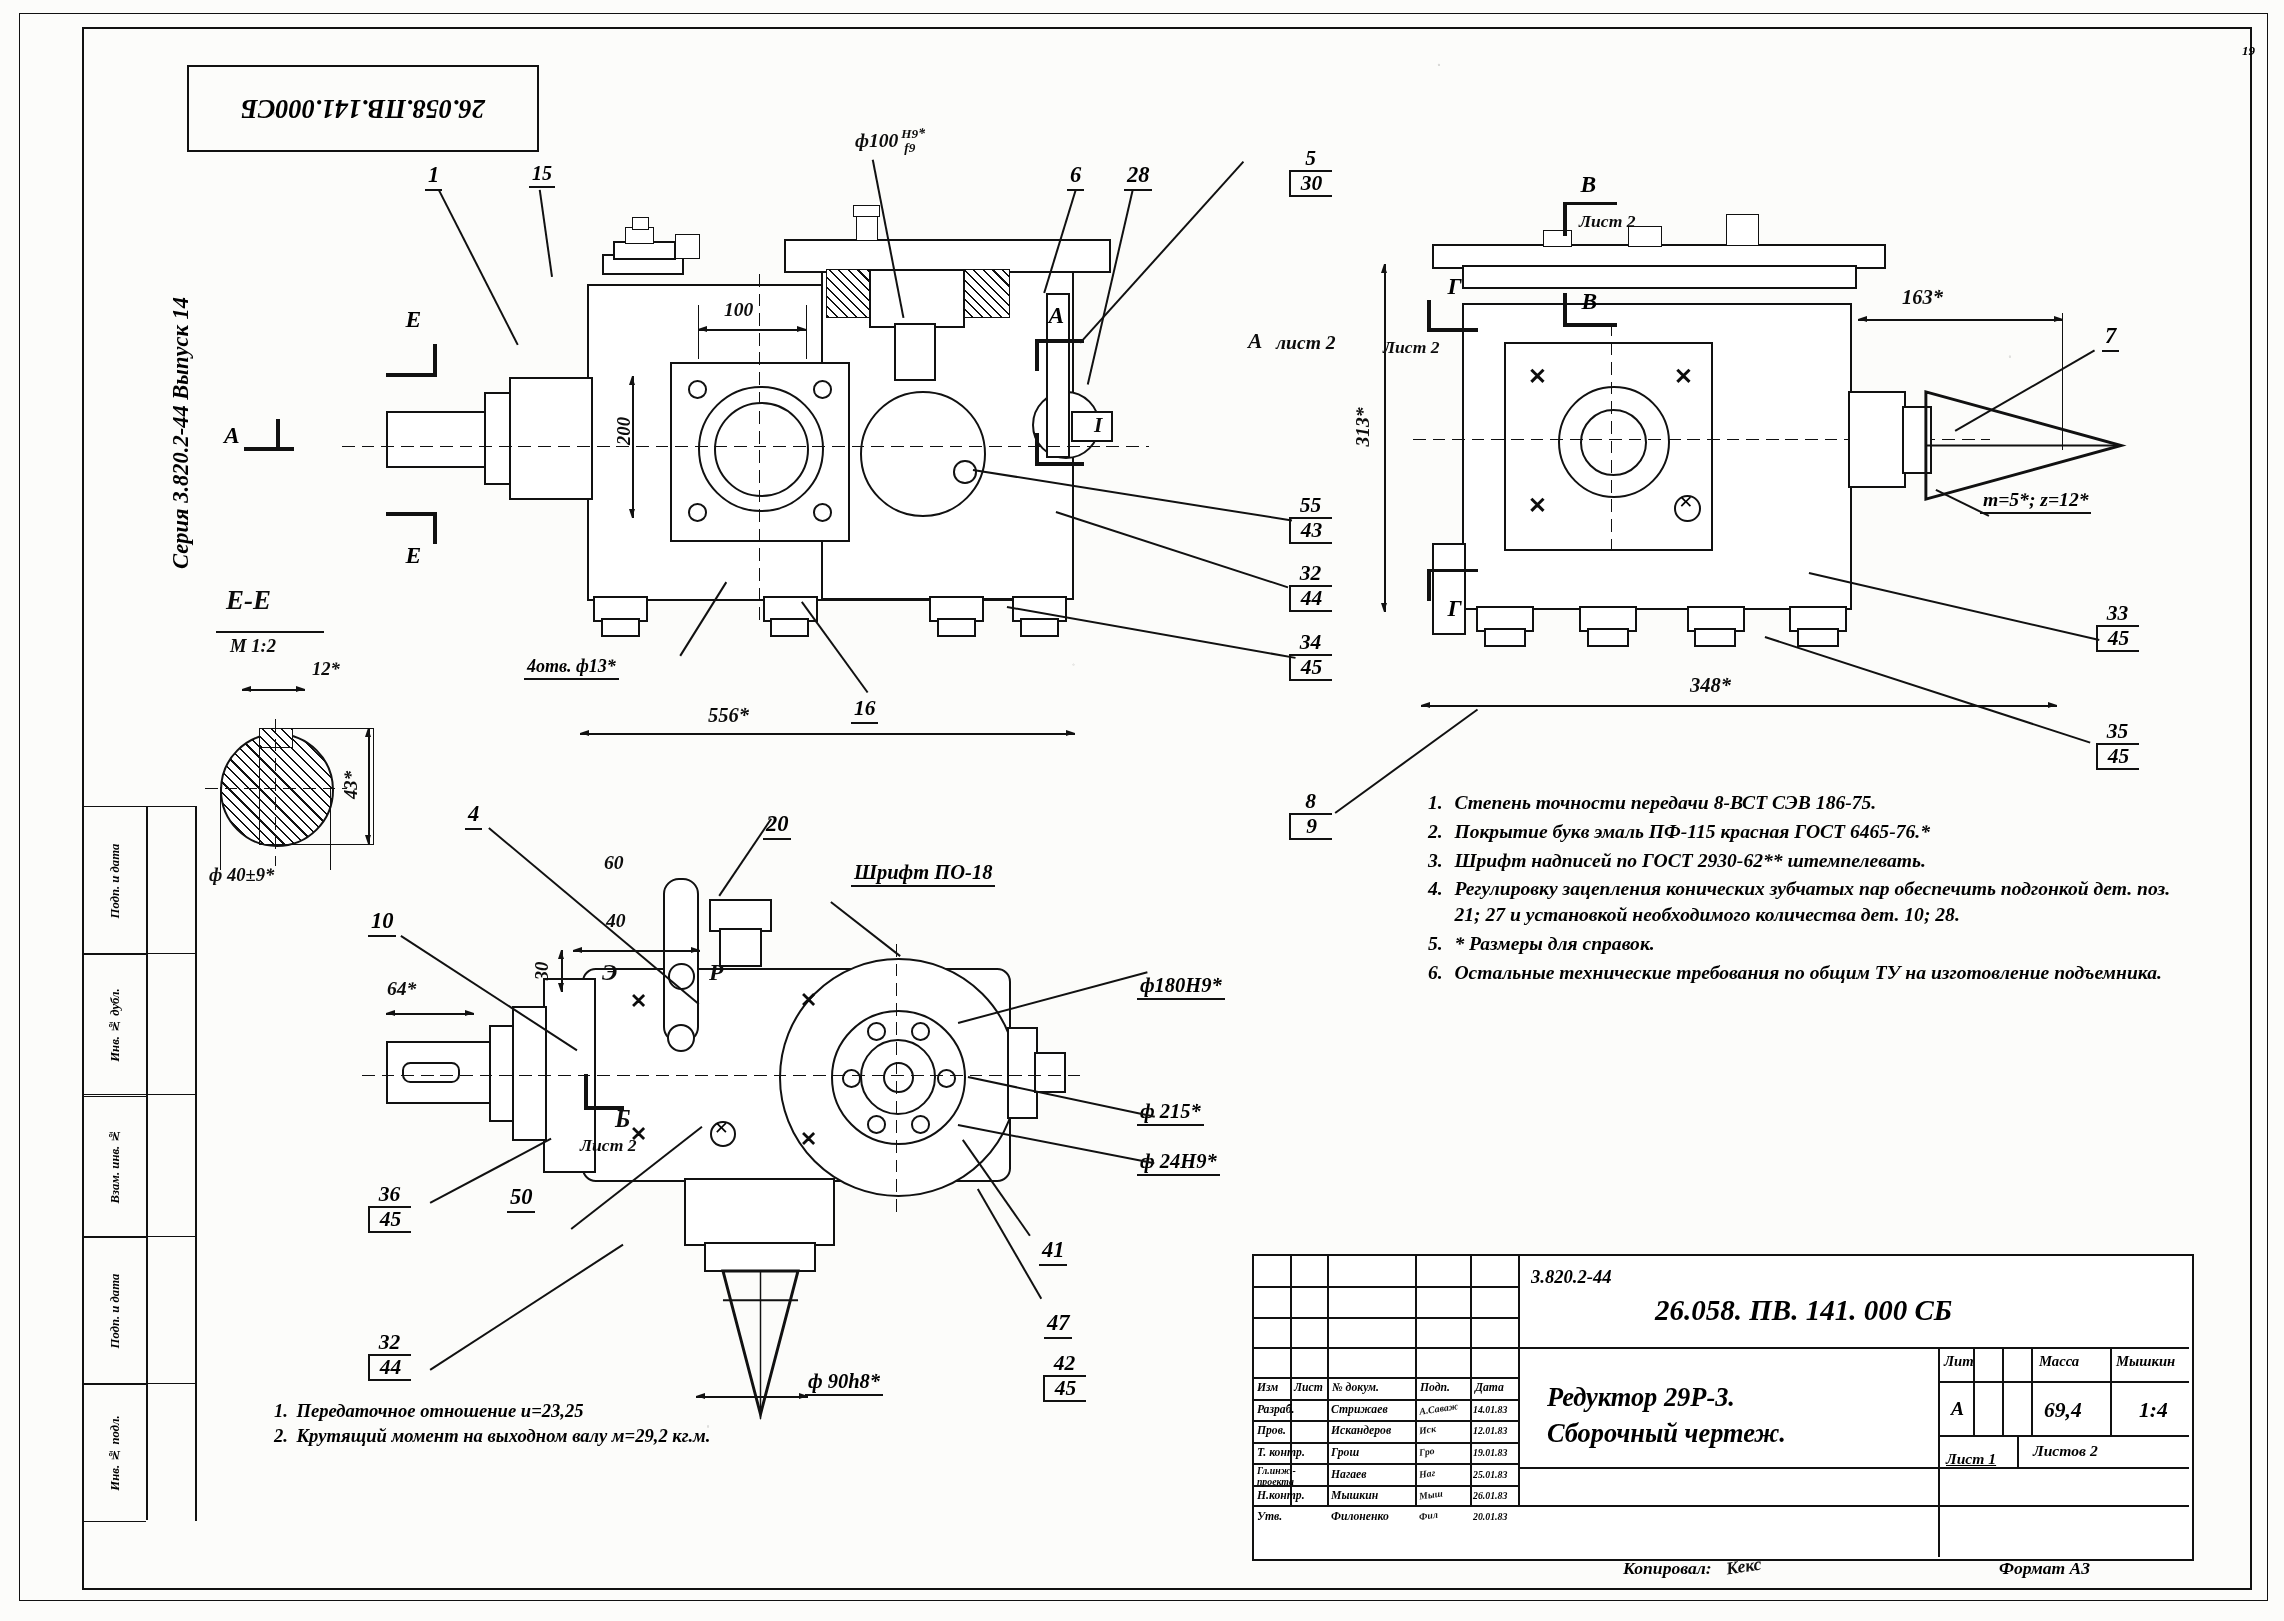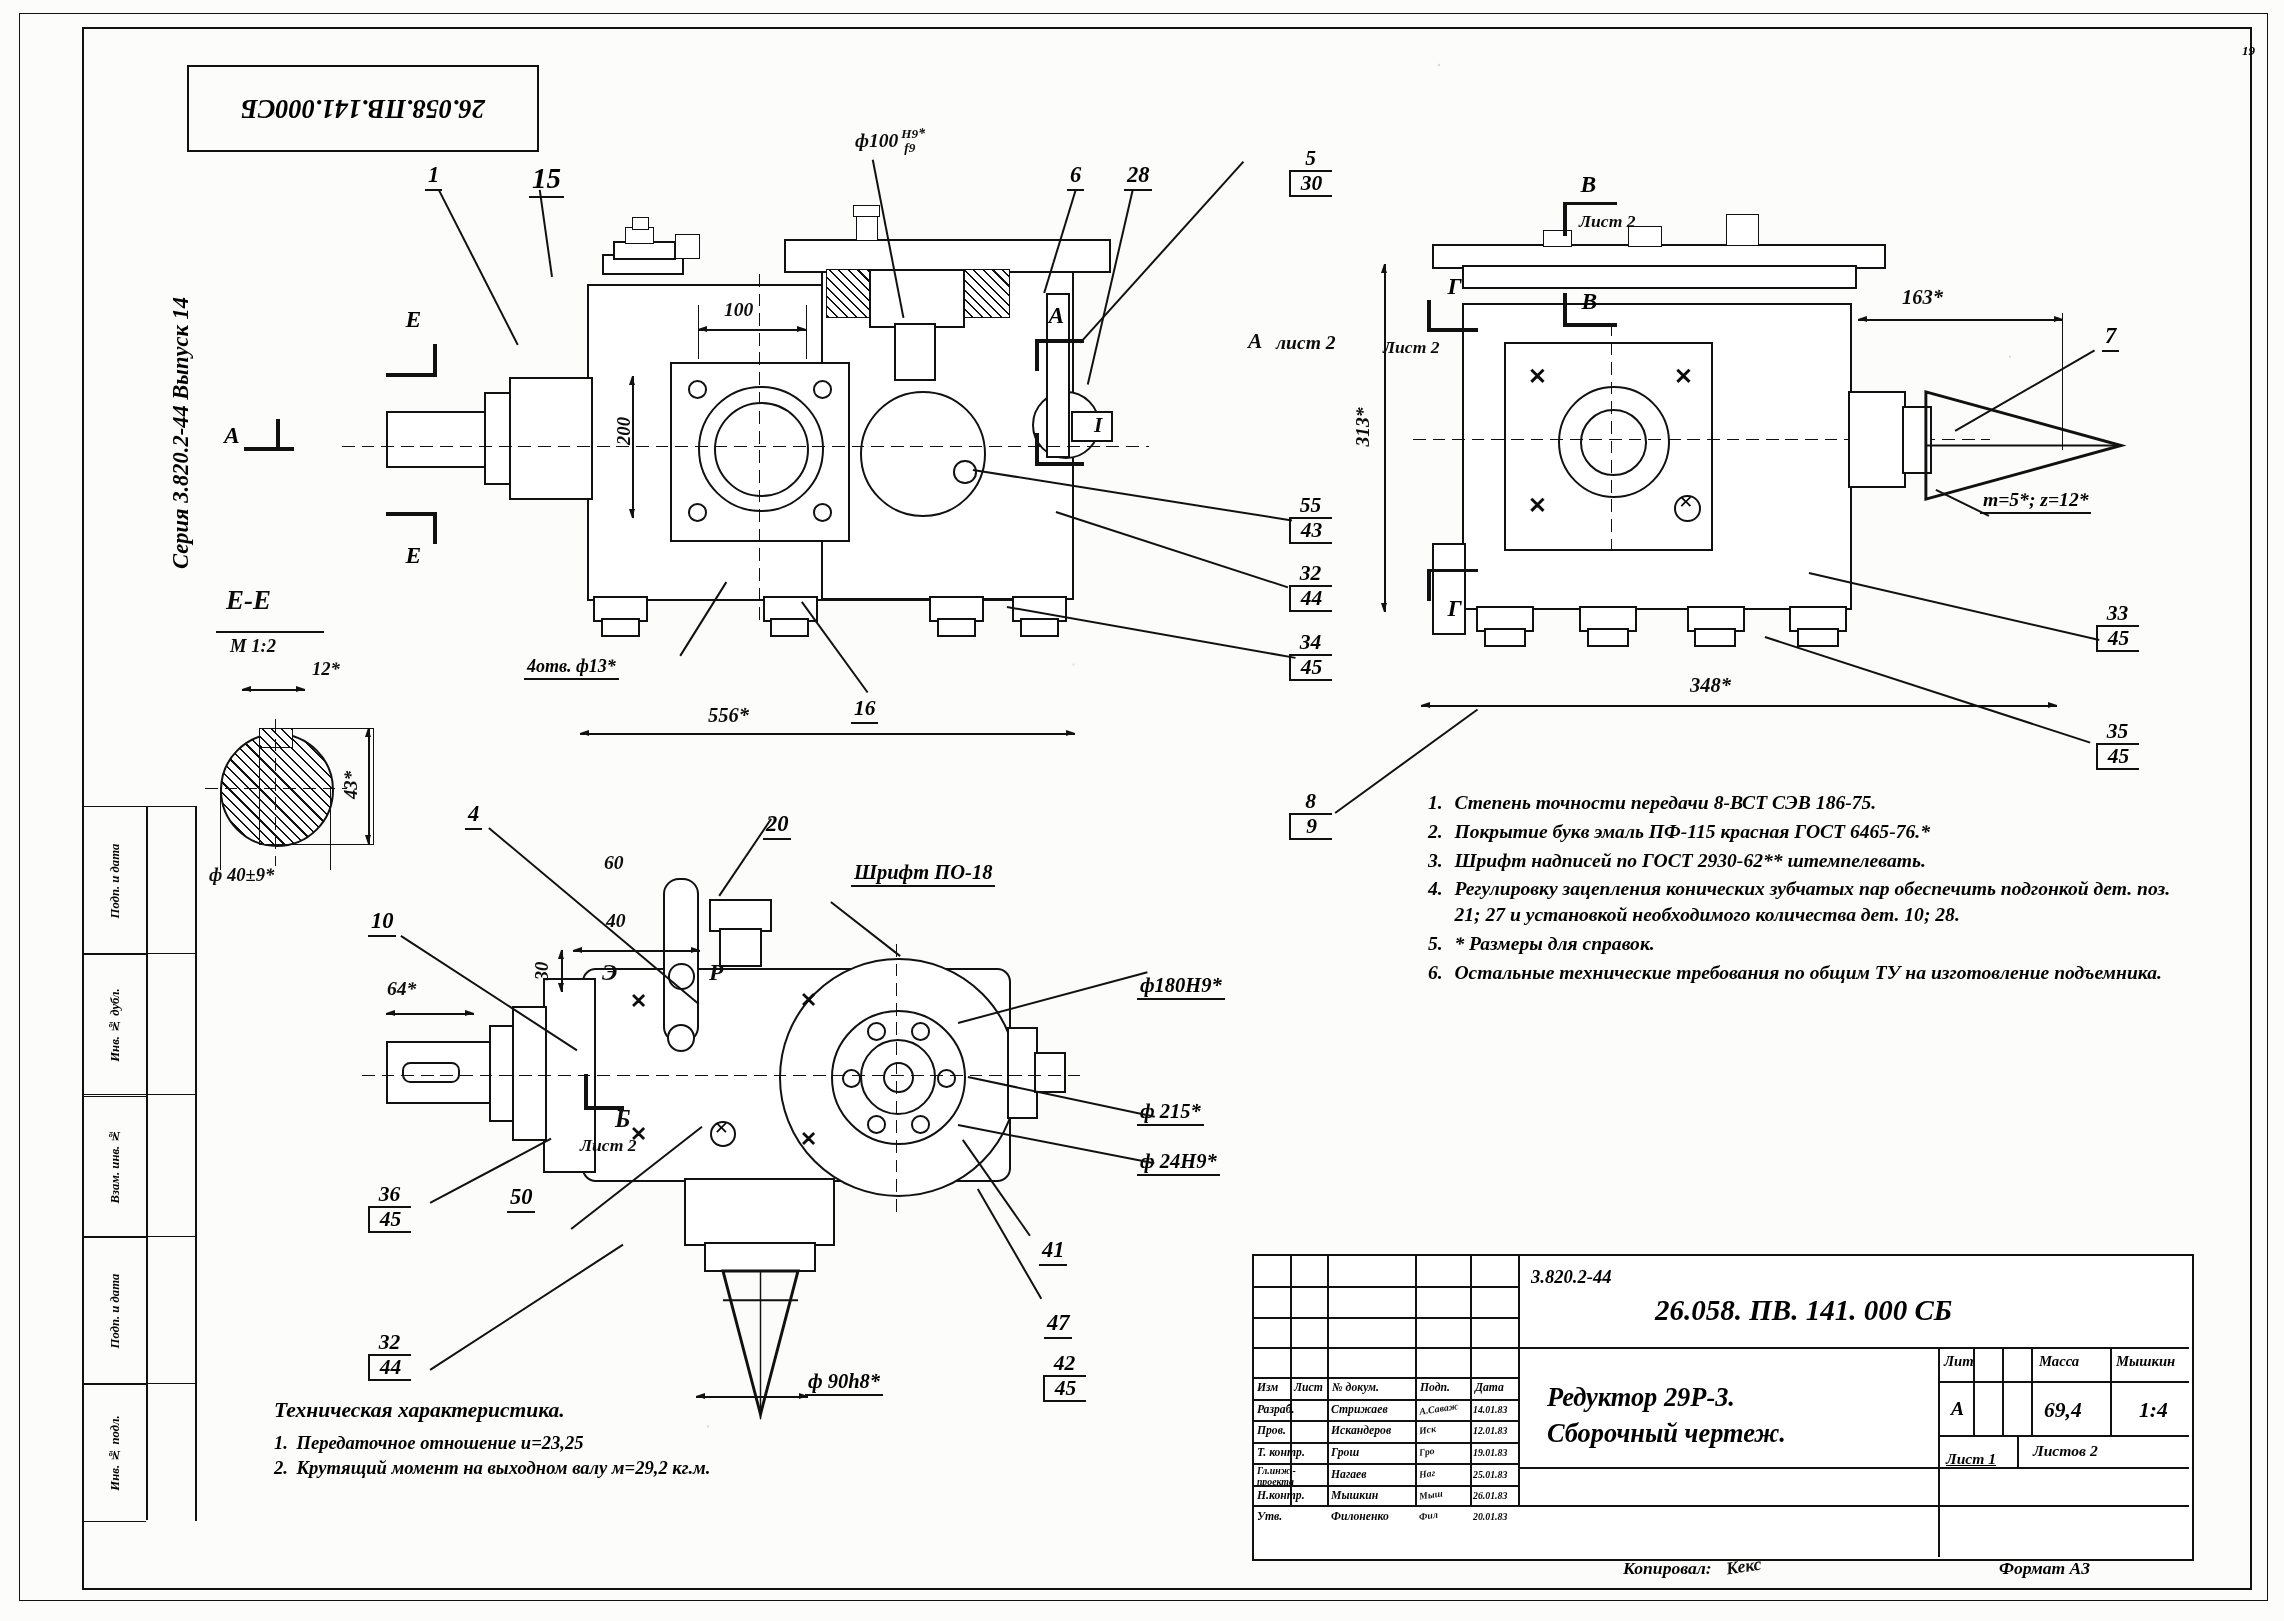--- a/index.html
+++ b/index.html
@@ -273,21 +273,21 @@
     <span style="display:inline-block;vertical-align:middle;">ф100</span><span style="display:inline-block;vertical-align:middle;text-align:center;font-size:13.2px;line-height:1.05;margin-left:2.9px;">
       <span style="display:block;">H9</span>
       <span style="display:block;">f9</span>
     </span><span style="vertical-align:super;font-size:13.7px;">*</span>
   </div>
   <div class="ll" style="left:873px;top:159px;width:161px;transform:rotate(79deg);"></div>
 
   <div class="leader" style="left:425px;top:162px;font-size:22.5px;">1</div>
   <div class="ll" style="left:439px;top:189px;width:174px;transform:rotate(63deg);"></div>
 
-  <div class="leader" style="left:529px;top:162px;font-size:29px;">15</div>
+  <div class="leader" style="left:529px;top:162px;font-size:20px;">15</div>
   <div class="ll" style="left:540px;top:189px;width:88px;transform:rotate(82deg);"></div>
 
   <div class="leader" style="left:1067px;top:162px;font-size:22.5px;">6</div>
   <div class="ll" style="left:1076px;top:189px;width:108px;transform:rotate(107deg);"></div>
 
   <div class="leader" style="left:1124px;top:162px;font-size:22.5px;">28</div>
   <div class="ll" style="left:1133px;top:189px;width:200px;transform:rotate(103deg);"></div>
 
   <div class="callout" style="left:1289px;top:147px;">
     <div class="top">5</div>
@@ -566,21 +566,20 @@
         <span class="txt">* Размеры для справок.</span>
         </li>
       <li>
         <span class="num">6.</span>
         <span class="txt">Остальные технические требования по общим ТУ на изготовление подъемника.</span>
         </li>
     </ol>
   </div>
 
   <div class="tchar">
-    <h3>Техническая характеристика.</h3>
     <ol>
       <li>
         <span class="num">1.</span>
         <span>Передаточное отношение  u=23,25</span>
         </li>
       <li>
         <span class="num">2.</span>
         <span>Крутящий момент на выходном валу  м=29,2 кг.м.</span>
         </li>
     </ol>

